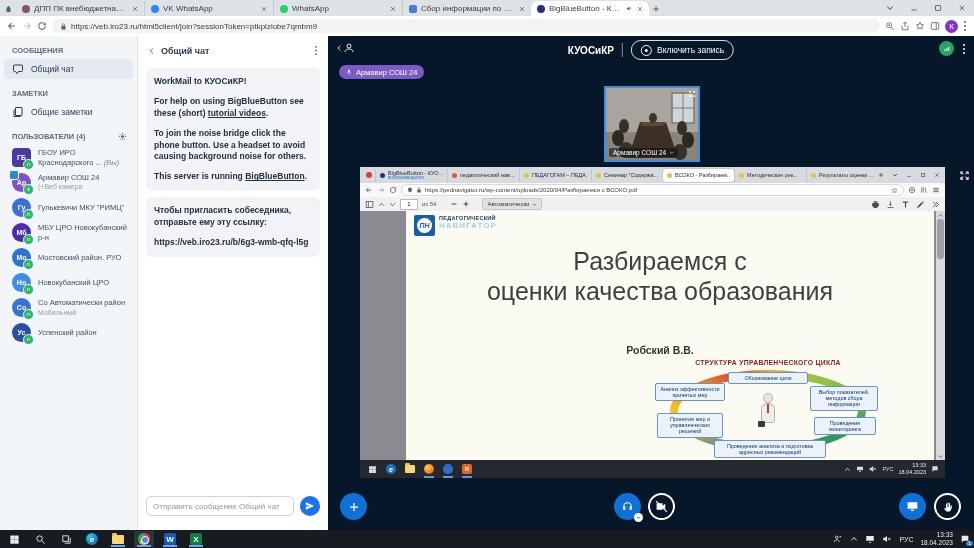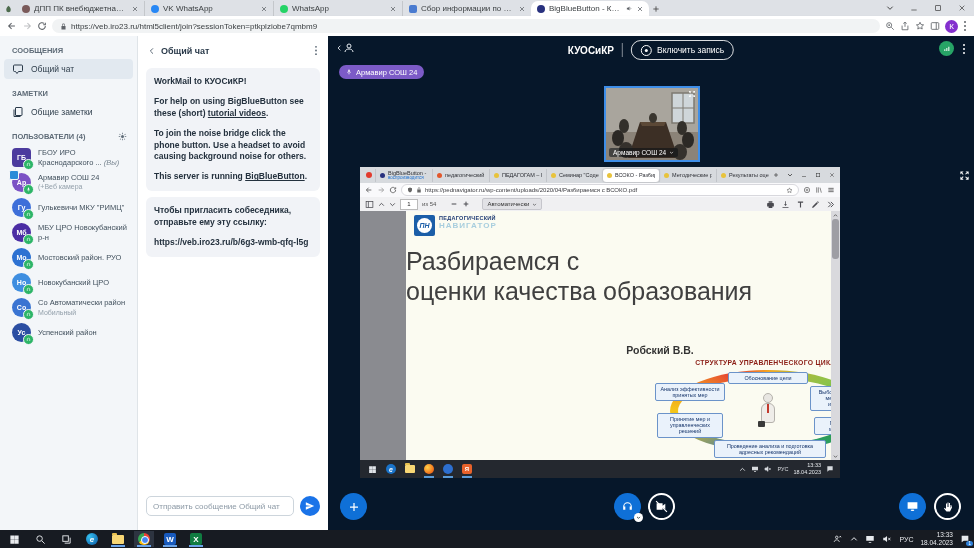--- a/index.html
+++ b/index.html
@@ -72,21 +72,21 @@
   .mright{position:absolute;right:8px;top:5px;display:flex;align-items:center;gap:8px}
   .connok{width:15px;height:15px;border-radius:50%;background:#27a466;display:flex;align-items:center;justify-content:center;color:#fff}
   .talkbadge{position:absolute;left:11px;top:29px;display:flex;align-items:center;gap:4px;background:#7c5bc7;border-radius:8px;height:14px;padding:0 7px;font-size:7.5px;color:#fff}
 
   
   .webcam{position:absolute;left:276px;top:50px;width:96px;height:76px;border:2px solid #3e8ee8;box-sizing:border-box;background:#555}
   .camlabel{position:absolute;left:3px;bottom:3px;background:rgba(10,15,20,.55);color:#fff;font-size:6.5px;padding:1px 4px;border-radius:2px;display:flex;align-items:center;gap:3px}
   .camexpand{position:absolute;right:2px;top:2px;color:#fff;opacity:.9}
 
   
-  .share{position:absolute;left:32px;top:131px;width:480px;height:311px;background:#f6f6f8;overflow:hidden}
+  .share{position:absolute;left:32px;top:131px;width:585px;height:311px;background:#f6f6f8;overflow:hidden}
   .fftabs{position:absolute;top:0;left:0;right:0;height:16px;background:#d7dade;display:flex;align-items:center;padding-left:3px}
   .reddot{width:6px;height:6px;border-radius:50%;background:#e23b2e;margin:0 3px;flex:none}
   .fftab{height:13px;width:66px;display:flex;align-items:center;gap:3px;padding:0 4px;font-size:5.5px;color:#2b2d33;border-left:1px solid #c2c5ca;overflow:hidden;white-space:nowrap}
   .fftab.active{background:#fff;border-radius:3px;border-left:none;box-shadow:0 0 2px rgba(0,0,0,.3)}
   .ffav{width:5px;height:5px;border-radius:50%;flex:none}
   .fft{flex:1;overflow:hidden}
   .fftitle2{display:flex;flex-direction:column;line-height:1.1;overflow:hidden;flex:1}
   .ffsub{font-size:4.5px;color:#1b6fd0}
   .ffwin{margin-left:auto;display:flex;align-items:center;gap:8px;padding-right:5px;color:#333}
   .ffnav{position:absolute;top:16px;left:0;right:0;height:14px;background:#f9f9fb;display:flex;align-items:center;gap:4px;padding:0 5px;border-bottom:1px solid #e3e3e6}
@@ -101,21 +101,21 @@
   .pdfscroll{position:absolute;right:0;top:0;bottom:0;width:9px;background:#d9d9dd}
   .pdfthumb{position:absolute;right:1px;top:8px;width:7px;height:40px;background:#9e9ea4;border-radius:3px}
   .scrollarrow{position:absolute;right:0;width:9px;height:8px;color:#555;display:flex;align-items:center;justify-content:center}
 
   
   .pnlogo{position:absolute;left:8px;top:4px;display:flex;gap:4px;align-items:flex-start}
   .pnsq{width:21px;height:21px;background:#1b5ea8;border-radius:2px;display:flex;align-items:center;justify-content:center}
   .pncirc{width:15px;height:15px;border-radius:50%;background:#fff;color:#1b5ea8;font-size:7px;font-weight:bold;display:flex;align-items:center;justify-content:center;font-style:italic}
   .pntxt1{font-size:5.5px;font-weight:bold;color:#1f3b73;letter-spacing:.3px}
   .pntxt2{font-size:8px;font-weight:bold;color:#a8cede;letter-spacing:1px}
-  .slidetitle{position:absolute;left:0;right:20px;top:36px;font-size:25px;line-height:1.18;color:#404040}
+  .slidetitle{position:absolute;left:0;right:20px;top:36px;text-align:center;font-size:25px;line-height:1.18;color:#404040}
   .slideauthor{position:absolute;left:0;right:20px;top:133px;text-align:center;font-size:10.5px;font-weight:bold;color:#333}
   .diagram{position:absolute;left:248px;top:148px;width:228px;height:100px}
   .dtitle{position:absolute;top:0;left:0;right:0;text-align:center;font-size:6.8px;font-weight:bold;color:#8b1d15;letter-spacing:.3px}
   .ring{position:absolute;left:16px;top:11px;width:196px;height:82px;border-radius:50%;background:conic-gradient(from 0deg,#f5a623,#8bc34a 18%,#2e9e48 30%,#2196d3 45%,#1a6fc4 60%,#f5c518 75%,#e53935 88%,#f5a623 100%)}
   .ring i{position:absolute;inset:8px;border-radius:50%;background:#fbfbf1}
   .dbox{position:absolute;background:#eaf2fb;border:1px solid #6b93c9;border-radius:2px;color:#16356b;font-size:5.4px;line-height:1.15;text-align:center;padding:2px 2px;box-sizing:border-box}
   .dperson{position:absolute;left:103px;top:34px;width:22px;height:40px}
   .dp-head{position:absolute;left:6px;top:0;width:10px;height:10px;border-radius:50%;background:#e8e6e2;border:1px solid #b5b2ac;box-sizing:border-box}
   .dp-body{position:absolute;left:4px;top:10px;width:14px;height:20px;border-radius:6px 6px 3px 3px;background:#efede9;border:1px solid #b5b2ac;box-sizing:border-box}
   .dp-tie{position:absolute;left:10px;top:11px;width:2px;height:9px;background:#c23b2e}

